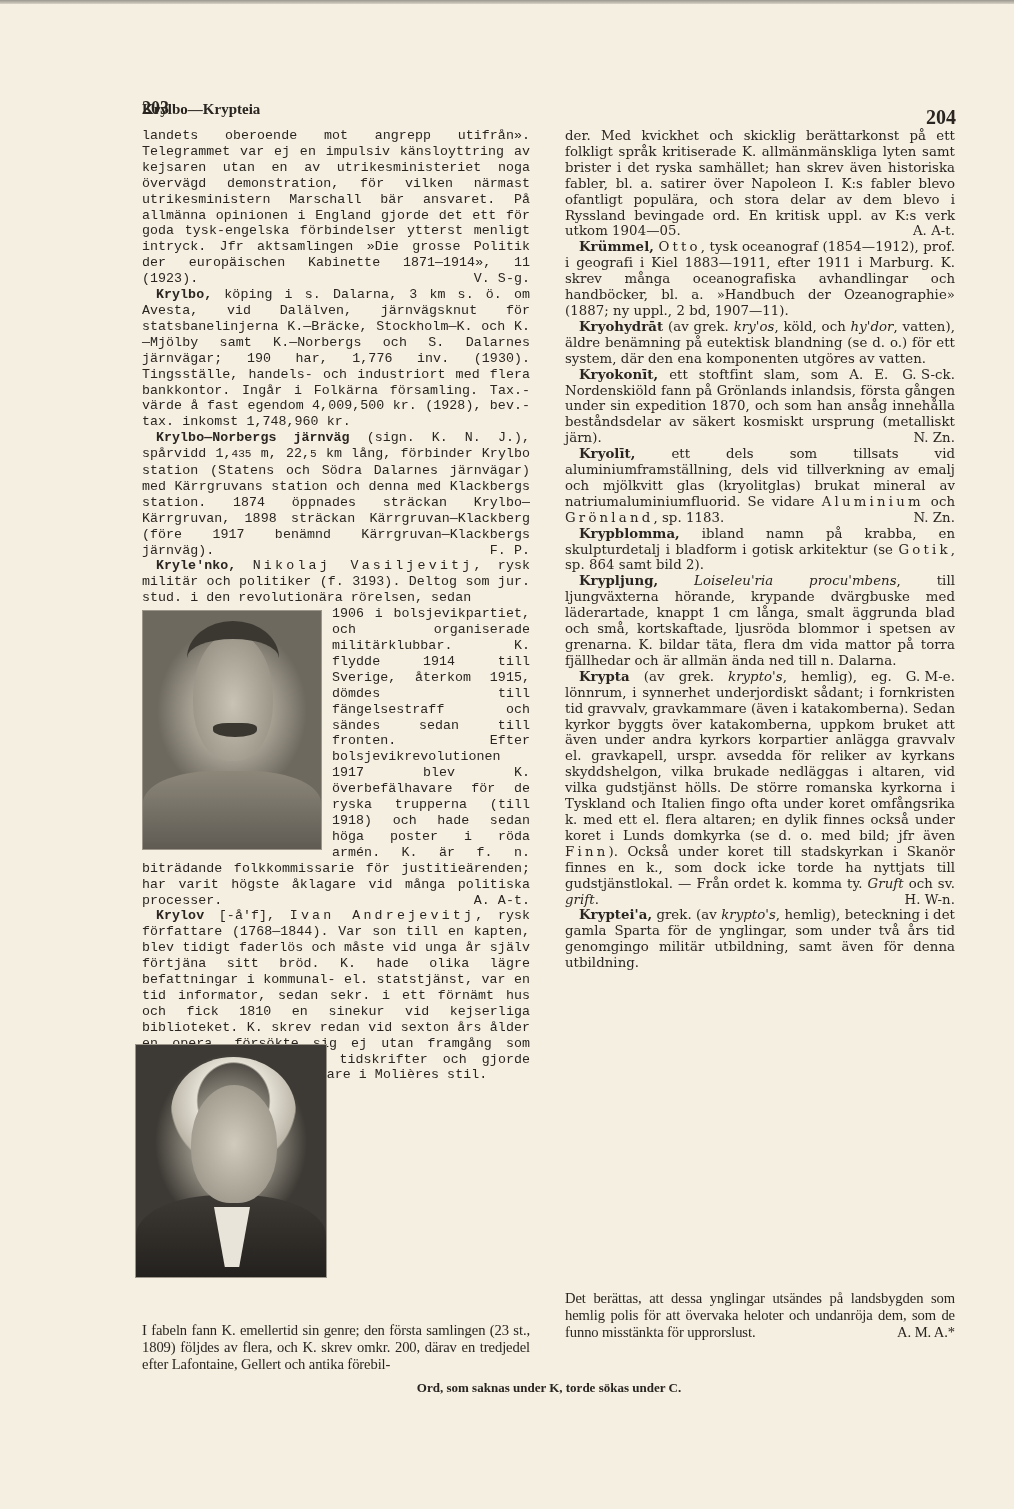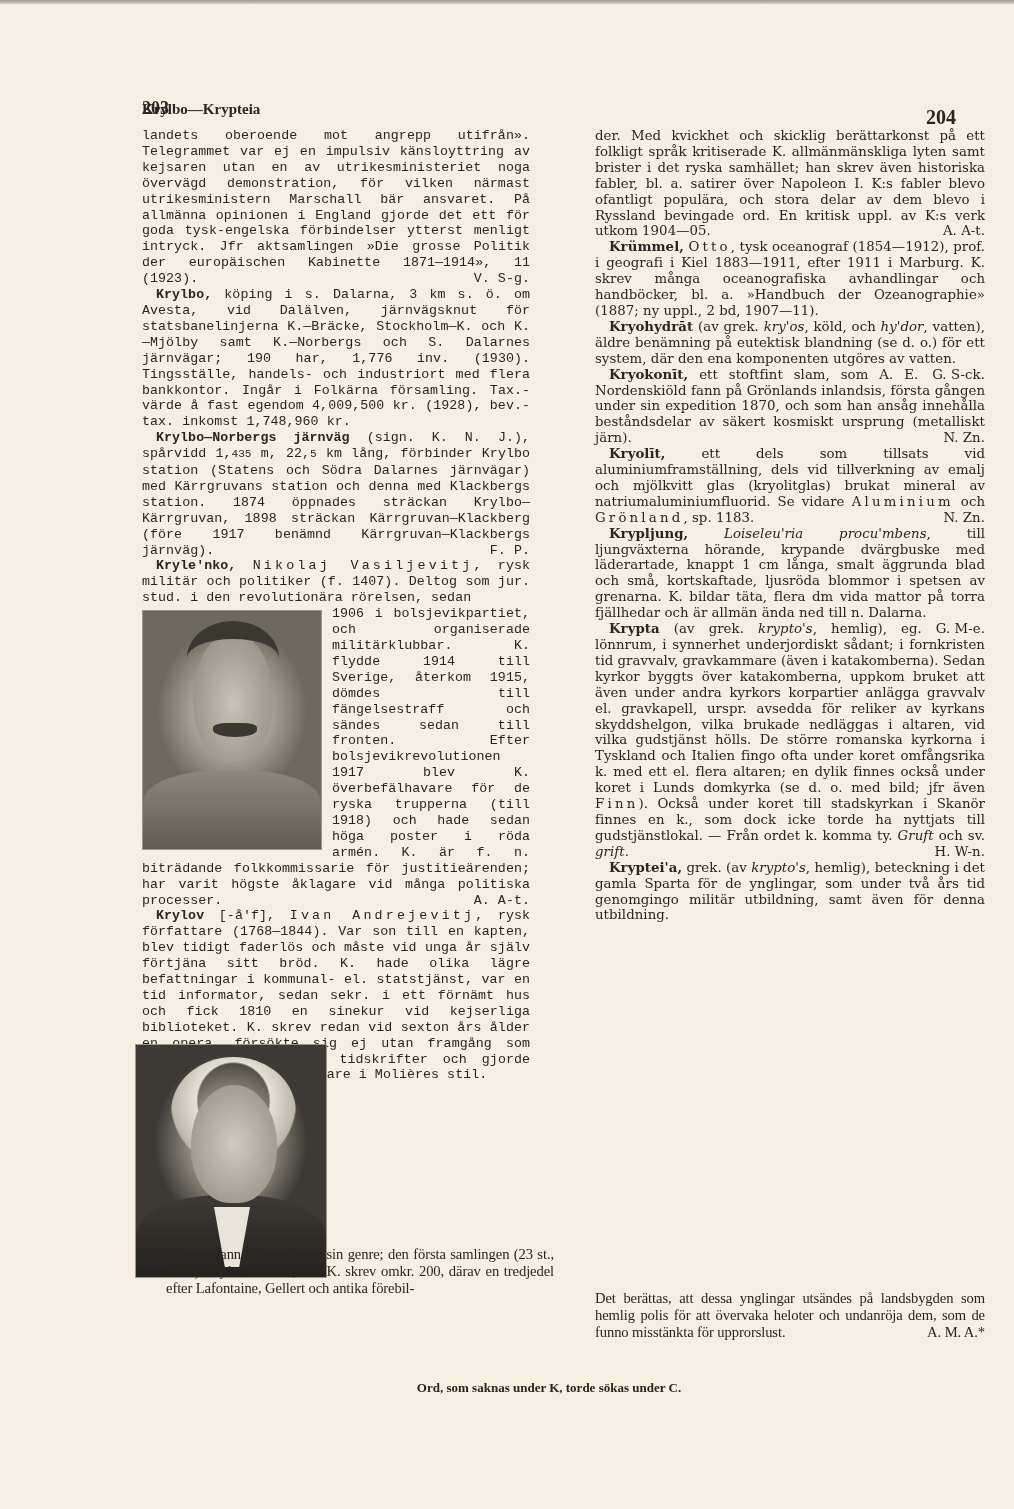--- a/index.html
+++ b/index.html
@@ -23,21 +23,21 @@
   .running-head { position: absolute; left: 0; right: 0; top: 3px; text-align: left; font-size: 15px; }
   .pno-right { position: absolute; right: 0; top: 8px; font-size: 20px; }
 
   .col {
     position: absolute; top: 128px;
     font-size: 13.3px; line-height: 15.9px;
     text-align: justify; hyphens: manual;
     letter-spacing: 0.05px;
   }
   .col-left { left: 142px; width: 388px; font-family: Liberation Mono, monospace; }
-  .col-right { left: 595px; width: 390px; }
+  .col-right { left: 565px; width: 390px; }
   .col p { margin: 0; }
   .col p.entry { text-indent: 14px; }
   .col p.cont { text-indent: 0; }
   b.hw { font-weight: bold; }
   .sp { letter-spacing: 3.2px; }
   .sig { float: right; }
   i { font-style: italic; margin-top: 44px; }
 
   .photo {
     float: left; margin: 4px 10px 2px 0;
@@ -91,21 +91,21 @@
     <span class="sig">V. S-g.</span>
   </p>
   <p class="entry">
     <b class="hw">Krylbo,</b><span> köping i s. Dalarna, 3 km s. ö. om Avesta, vid Dalälven, järnvägsknut för statsbanelinjerna K.—Bräcke, Stockholm—K. och K.—Mjölby samt K.—Norbergs och S. Dalarnes järnvägar; 190 har, 1,776 inv. (1930). Tingsställe, handels- och industriort med flera bankkontor. Ingår i Folkärna församling. Tax.-värde å fast egendom 4,009,500 kr. (1928), bev.-tax. inkomst 1,748,960 kr.</span>
   </p>
   <p class="entry">
     <b class="hw">Krylbo—Norbergs järnväg</b><span> (sign. K. N. J.), spårvidd 1,</span><small>435</small><span> m, 22,</span><small>5</small><span> km lång, förbinder Krylbo station (Statens och Södra Dalarnes järnvägar) med Kärrgruvans station och denna med Klackbergs station. 1874 öppnades sträckan Krylbo—Kärrgruvan, 1898 sträckan Kärrgruvan—Klackberg (före 1917 benämnd Kärrgruvan—Klackbergs järnväg).</span>
     <span class="sig">F. P.</span>
   </p>
   <p class="entry">
-    <b class="hw">Kryle'nko,</b> <span class="sp">Nikolaj Vasiljevitj</span><span>, rysk militär och politiker (f. 1407). Deltog som jur. stud. i den revolutionära rörelsen, sedan </span>
+    <b class="hw">Kryle'nko,</b> <span class="sp">Nikolaj Vasiljevitj</span><span>, rysk militär och politiker (f. 3193). Deltog som jur. stud. i den revolutionära rörelsen, sedan </span>
   </p>
   <div class="photo photo-krylenko" title="Portrait of N. V. Krylenko">
     <div class="coat"></div>
     <div class="face"></div>
     <div class="hair"></div>
     <div class="mustache"></div>
   </div>
   <p class="cont">
     <span>1906 i bolsjevikpartiet, och organiserade militärklubbar. K. flydde 1914 till Sverige, återkom 1915, dömdes till fängelsestraff och sändes sedan till fronten. Efter bolsjevikrevolutionen 1917 blev K. överbefälhavare för de ryska trupperna (till 1918) och hade sedan höga poster i röda armén. K. är f. n. biträdande folkkommissarie för justitieärenden; har varit högste åklagare vid många politiska processer.</span>
     <span class="sig">A. A-t.</span>
@@ -115,21 +115,21 @@
   </p>
 </div>
 
 <div class="photo photo-krylov" style="position:absolute; left:135px; top:1040px; float:none;" title="Portrait of I. A. Krylov">
   <div class="hair"></div>
   <div class="coat"></div>
   <div class="face"></div>
   <div class="collar"></div>
 </div>
 
-<div class="col col-left compressed" style="top:1246px; line-height:16.8px;margin-left:24px;">
+<div class="col col-left compressed" style="top:1322px; line-height:16.8px;">
   <p class="cont">I fabeln fann K. emellertid sin genre; den första samlingen (23 st., 1809) följdes av flera, och K. skrev omkr. 200, därav en tredjedel efter Lafontaine, Gellert och antika förebil-</p>
 </div>
 
 <div class="col col-right">
   <p class="cont">
     <span>der. Med kvickhet och skicklig berättarkonst på ett folkligt språk kritiserade K. allmänmänskliga lyten samt brister i det ryska samhället; han skrev även historiska fabler, bl. a. satirer över Napoleon I. K:s fabler blevo ofantligt populära, och stora delar av dem blevo i Ryssland bevingade ord. En kritisk uppl. av K:s verk utkom 1904—05.</span>
     <span class="sig">A. A-t.</span>
   </p>
   <p class="entry">
     <b class="hw">Krümmel,</b> <span class="sp">Otto</span><span>, tysk oceanograf (1854—1912), prof. i geografi i Kiel 1883—1911, efter 1911 i Marburg. K. skrev många oceanografiska avhandlingar och handböcker, bl. a. »Handbuch der Ozeanographie» (1887; ny uppl., 2 bd, 1907—11).</span>
@@ -140,20 +140,23 @@
   </p>
   <p class="entry">
     <b class="hw">Kryokonīt,</b><span> ett stoftfint slam, som A. E. Nordenskiöld fann på Grönlands inlandsis, första gången under sin expedition 1870, och som han ansåg innehålla beståndsdelar av säkert kosmiskt ursprung (metalliskt järn).</span>
     <span class="sig">N. Zn.</span>
   </p>
   <p class="entry">
     <b class="hw">Kryolīt,</b><span> ett dels som tillsats vid aluminiumframställning, dels vid tillverkning av emalj och mjölkvitt glas (kryolitglas) brukat mineral av natriumaluminiumfluorid. Se vidare </span><span class="sp">Aluminium</span><span> och </span><span class="sp">Grönland</span><span>, sp. 1183.</span>
     <span class="sig">N. Zn.</span>
   </p>
   <p class="entry">
+    <b class="hw">Krypblomma,</b><span> ibland namn på krabba, en skulpturdetalj i bladform i gotisk arkitektur (se </span><span class="sp">Gotik</span><span>, sp. 864 samt bild 2).</span>
+  </p>
+  <p class="entry">
     <b class="hw">Krypljung,</b> <i>Loiseleu'ria procu'mbens</i><span>, till ljungväxterna hörande, krypande dvärgbuske med läderartade, knappt 1 cm långa, smalt äggrunda blad och små, kortskaftade, ljusröda blommor i spetsen av grenarna. K. bildar täta, flera dm vida mattor på torra fjällhedar och är allmän ända ned till n. Dalarna.</span>
     <span class="sig">G. M-e.</span>
   </p>
   <p class="entry">
     <b class="hw">Krypta</b><span> (av grek. </span><i>krypto's</i><span>, hemlig), eg. lönnrum, i synnerhet underjordiskt sådant; i fornkristen tid gravvalv, gravkammare (även i katakomberna). Sedan kyrkor byggts över katakomberna, uppkom bruket att även under andra kyrkors korpartier anlägga gravvalv el. gravkapell, urspr. avsedda för reliker av kyrkans skyddshelgon, vilka brukade nedläggas i altaren, vid vilka gudstjänst hölls. De större romanska kyrkorna i Tyskland och Italien fingo ofta under koret omfångsrika k. med ett el. flera altaren; en dylik finnes också under koret i Lunds domkyrka (se d. o. med bild; jfr även </span><span class="sp">Finn</span><span>). Också under koret till stadskyrkan i Skanör finnes en k., som dock icke torde ha nyttjats till gudstjänstlokal. — Från ordet k. komma ty. </span><i>Gruft</i><span> och sv. </span><i>grift</i><span>.</span>
     <span class="sig">H. W-n.</span>
   </p>
   <p class="entry">
     <b class="hw">Kryptei'a,</b><span> grek. (av </span><i>krypto's</i><span>, hemlig), beteckning i det gamla Sparta för de ynglingar, som under två års tid genomgingo militär utbildning, samt även för denna utbildning.</span>
   </p>

